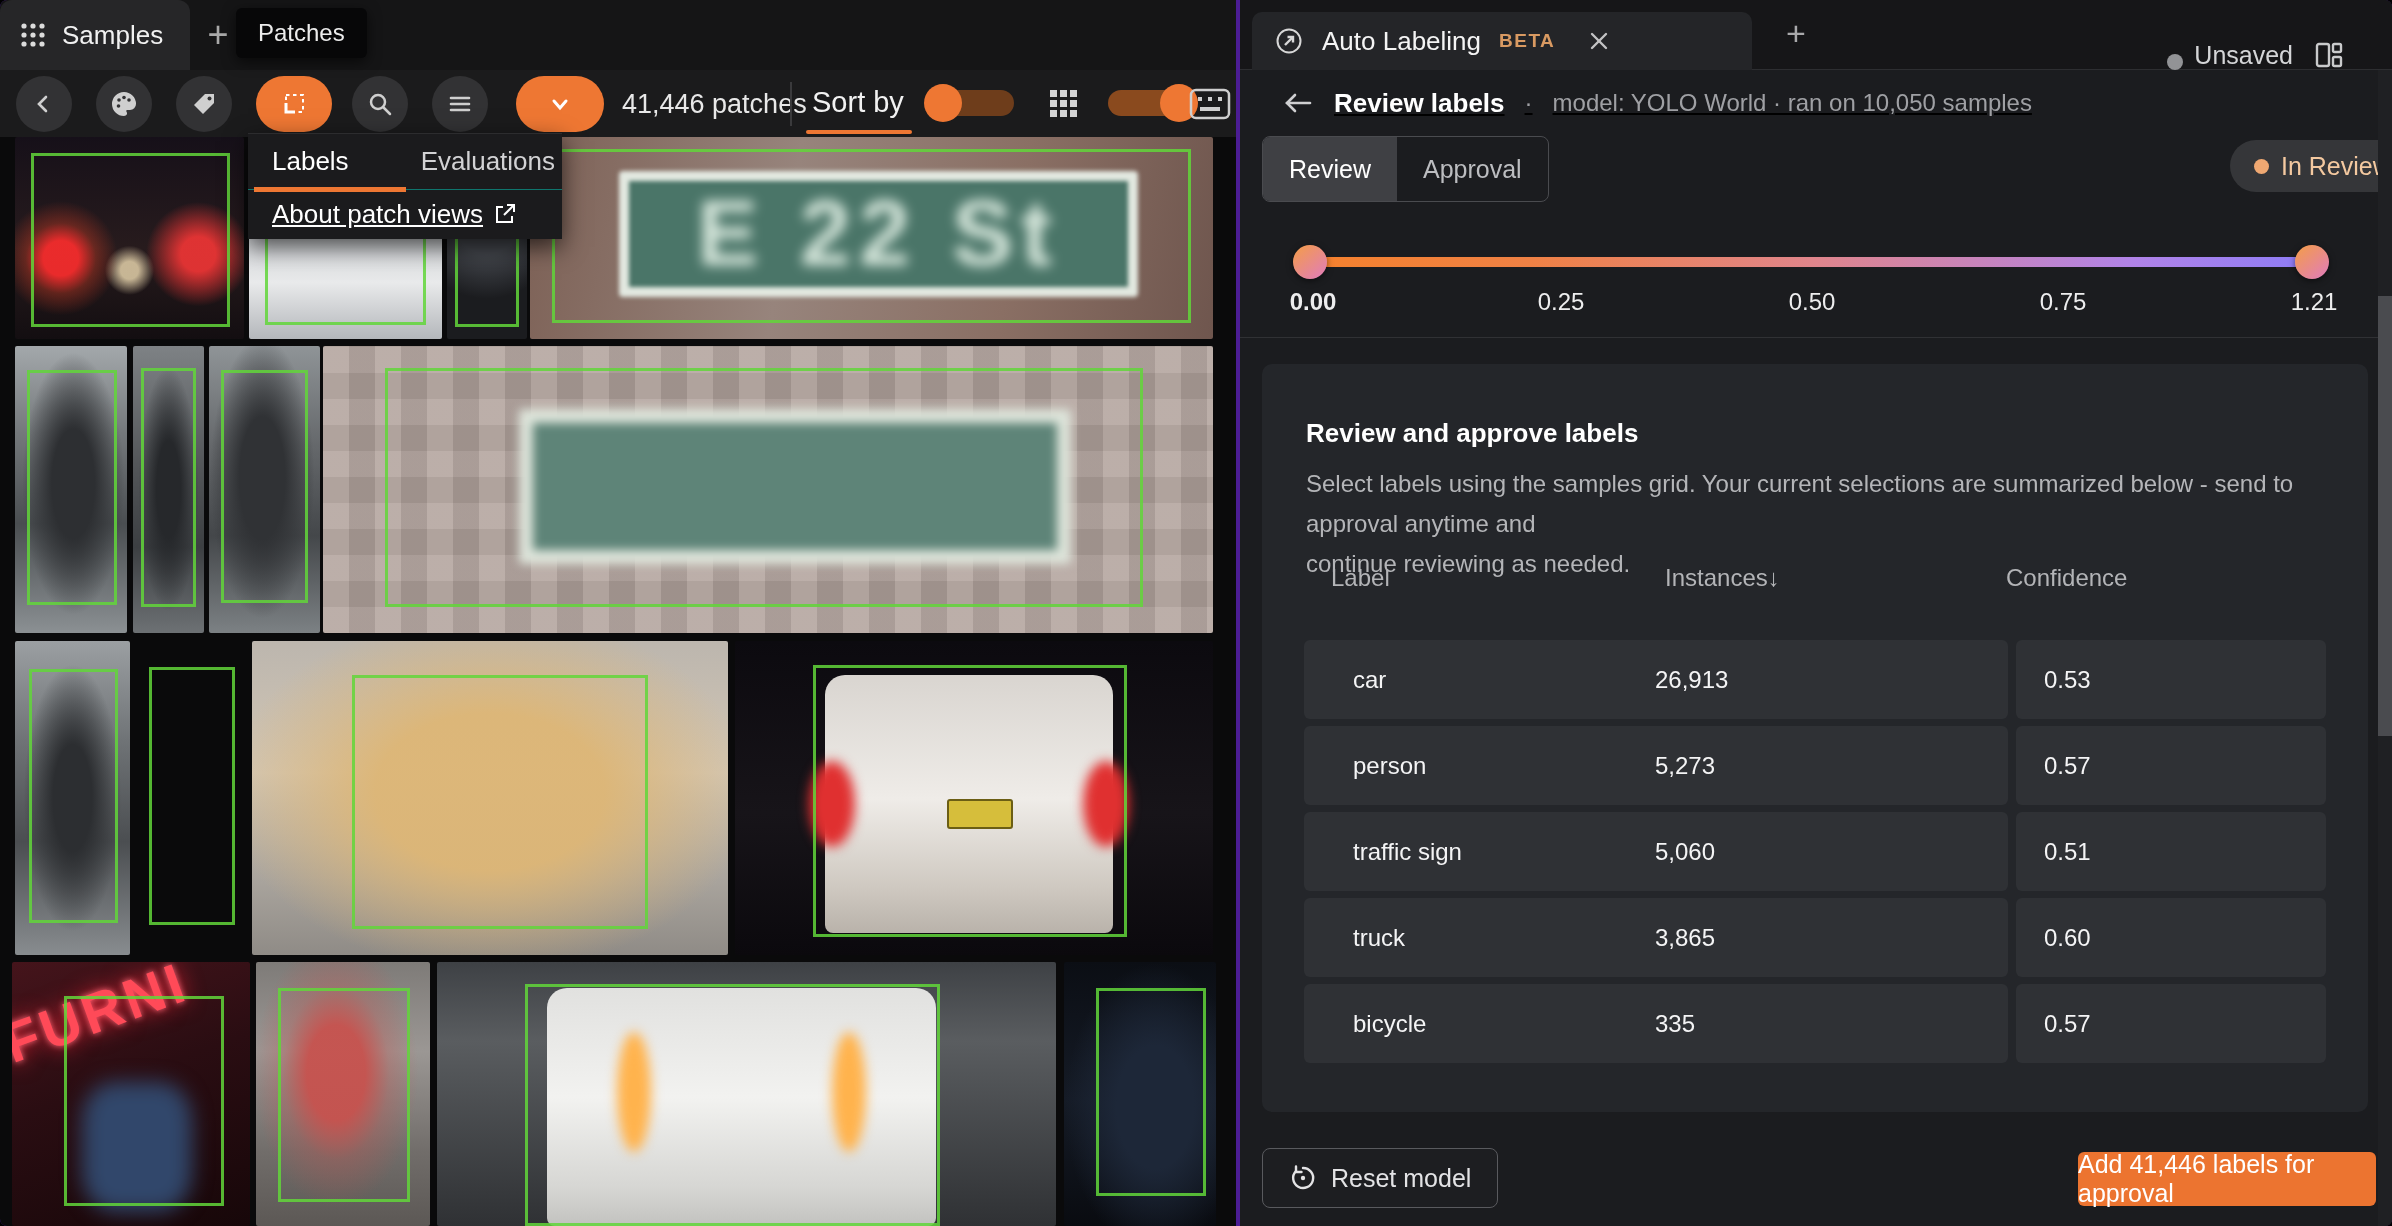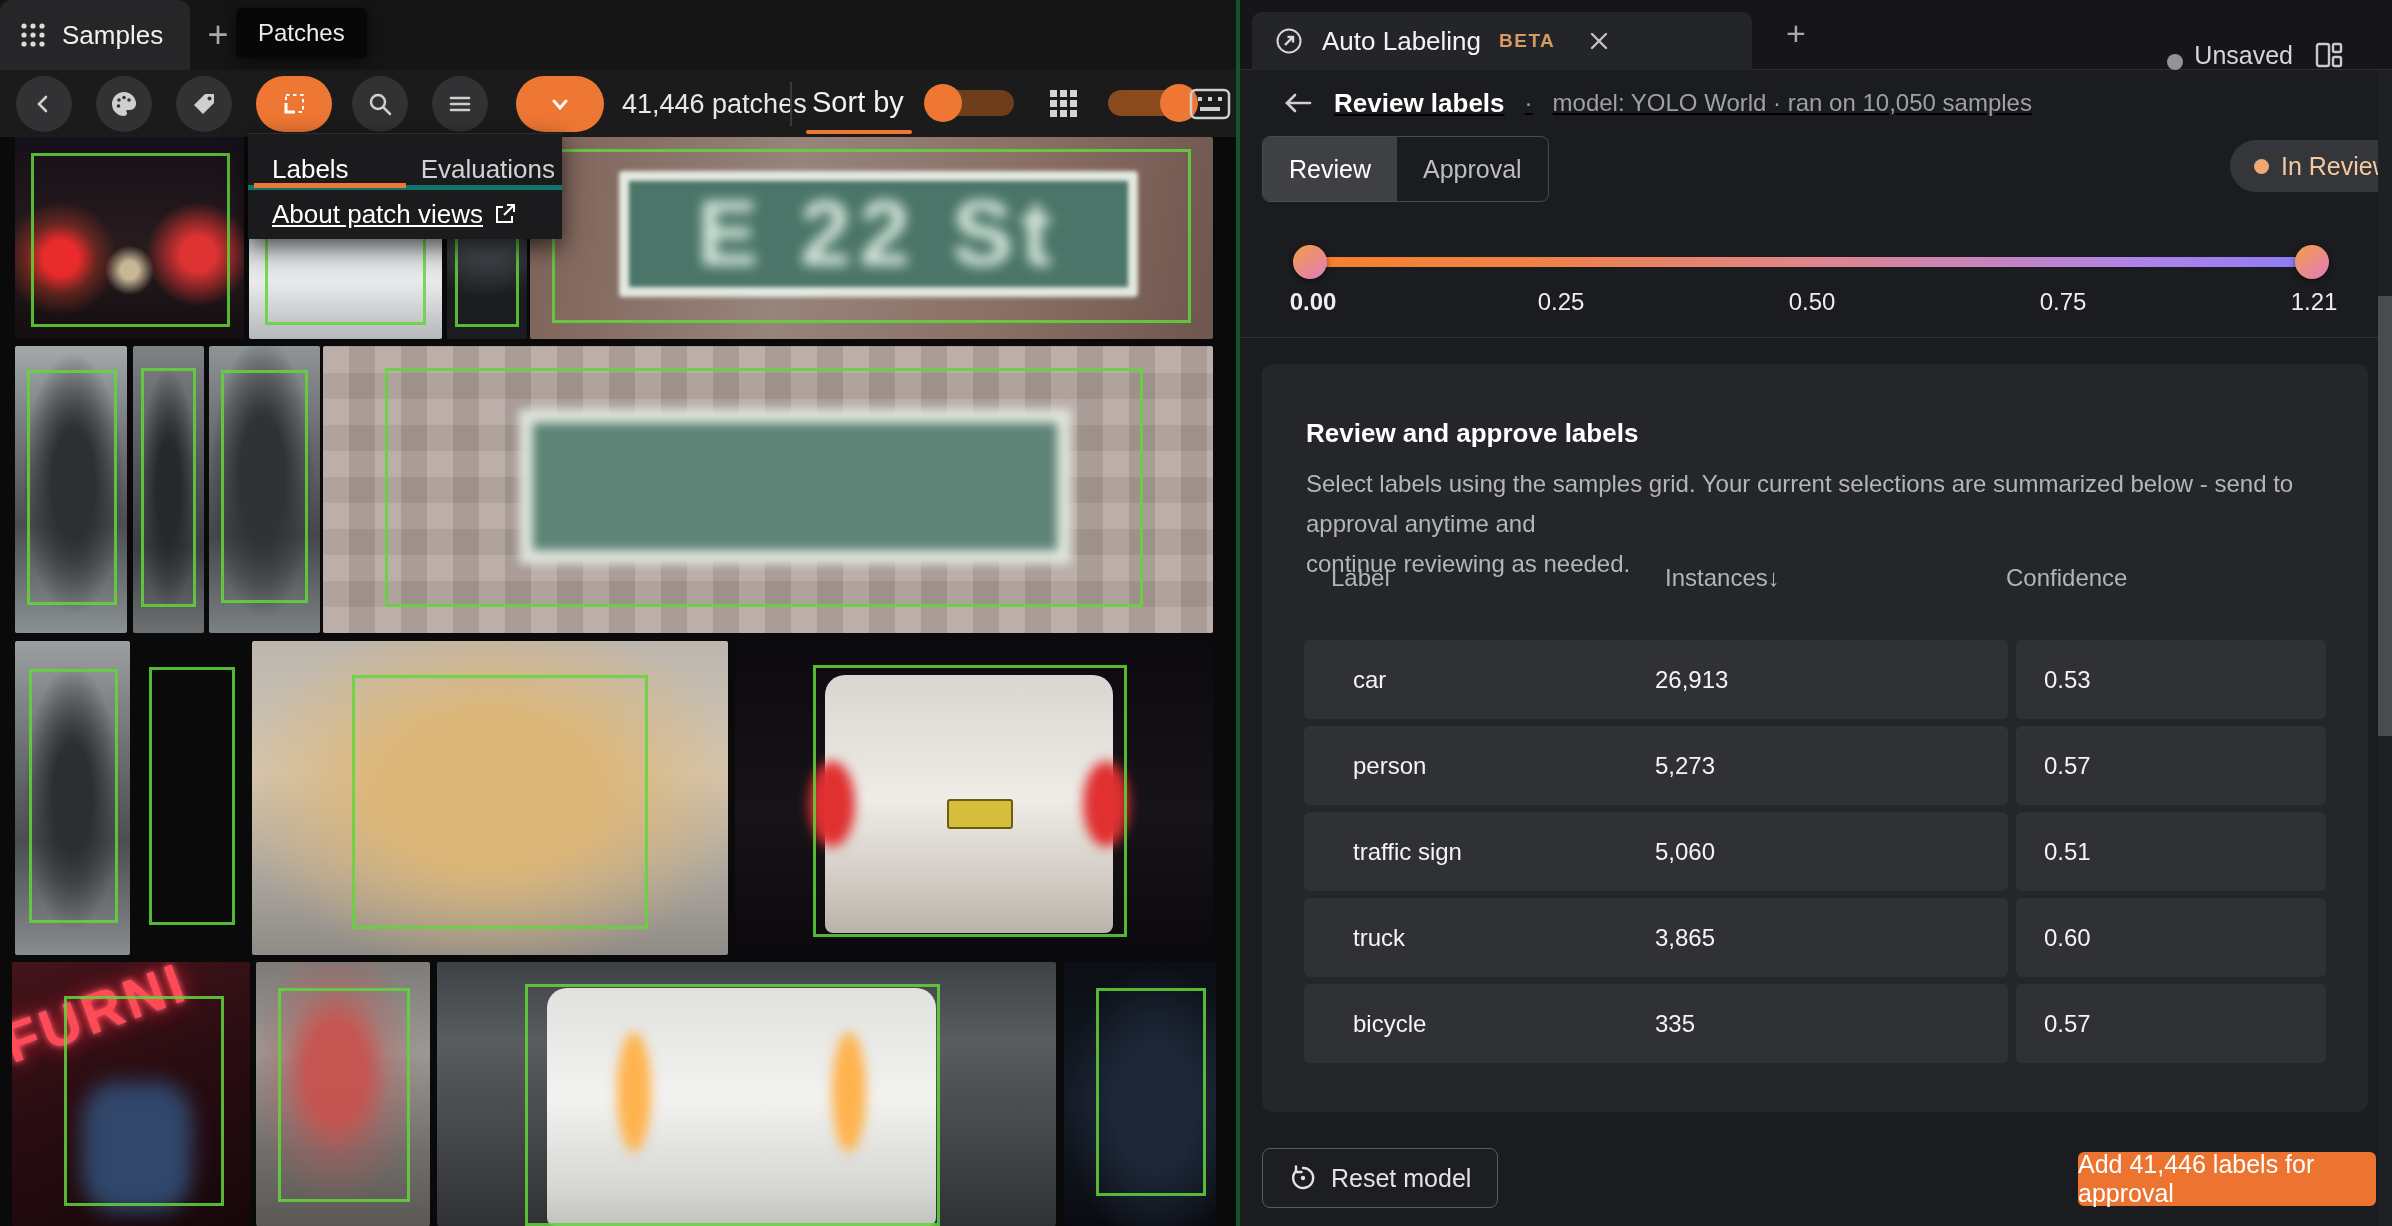--- a/index.html
+++ b/index.html
@@ -1,18 +1,18 @@
 <!DOCTYPE html>
 <html><head>
 <meta charset="utf-8">
 <style>
   * { margin:0; padding:0; box-sizing:border-box; }
   html,body { background:#000; }
   body { font-family:"Liberation Sans", sans-serif; }
-  .screen { position:relative; width:2392px; height:1226px; background:#14532d; overflow:hidden; }
+  .screen { position:relative; width:2392px; height:1226px; background:#4c1d95; overflow:hidden;border-radius:7px; }
   .abs { position:absolute; }
 
   
   .left-tabbar { left:0; top:0; width:1236px; height:70px; background:#151516; }
   .samples-tab { left:0; top:0; width:190px; height:70px; background:#262628; border-radius:12px 12px 0 0;
                  display:flex; align-items:center; gap:16px; padding-left:20px; }
   .samples-tab .label { color:#f1f1f1; font-size:26px; }
   .newtab-btn { left:198px; top:16px; width:40px; height:40px; color:#a9a9a9; font-size:36px; line-height:38px; text-align:center; cursor:pointer; }
   .tooltip { left:236px; top:8px; height:50px; background:#070708; border-radius:6px; padding:0 22px;
              color:#ececec; font-size:24px; line-height:50px; z-index:60; box-shadow:0 4px 14px rgba(0,0,0,.6); }
@@ -41,21 +41,21 @@
     background:repeating-linear-gradient(90deg, rgba(255,255,255,.07) 0 26px, rgba(0,0,0,.07) 26px 52px),
                repeating-linear-gradient(0deg, rgba(255,255,255,.05) 0 26px, rgba(0,0,0,.05) 26px 52px); }
   .car-body { position:absolute; border-radius:20px 20px 8px 8px; }
   .glow { position:absolute; border-radius:50%; filter:blur(6px); }
   .plate { position:absolute; background:#d6be3b; border:2px solid #6b5e14; border-radius:3px; }
   .furn-text { position:absolute; left:-12px; top:18px; transform:rotate(-20deg); font-size:56px; font-weight:700;
                color:#ff4a58; text-shadow:0 0 22px #ff2438, 0 0 6px #ff8090; letter-spacing:4px; }
 
   .dropdown { left:248px; top:133px; width:314px; height:106px; background:#1b1b1d; z-index:50;
               box-shadow:0 8px 22px rgba(0,0,0,.65); border-top:1px solid #2c2c2e; }
-  .dd-tabs { position:relative; height:56px; border-bottom:5px solid #0f766e; display:flex; align-items:flex-end; }
+  .dd-tabs { position:relative; height:56px; border-bottom:1px solid #0f766e; display:flex; align-items:center; }
   .dd-tab { font-size:26px; cursor:pointer; }
   .dd-tab.active { color:#ffffff; margin-left:24px; }
   .dd-tab.inactive { color:#d2d2d4; margin-left:72px; }
   .dd-underline { position:absolute; left:6px; bottom:-3px; width:152px; height:5px; background:#ee7733; }
   .dd-link-row { height:48px; display:flex; align-items:center; gap:10px; padding-left:24px; }
   .dd-link { color:#ffffff; font-size:26px; text-decoration:underline; cursor:pointer; }
 
   
   .right-panel { left:1240px; top:0; width:1152px; height:1226px; background:#1b1c1f; }
   .right-tabbar { left:1240px; top:0; width:1152px; height:70px; background:#161618; border-bottom:1px solid #2d2e31; }

